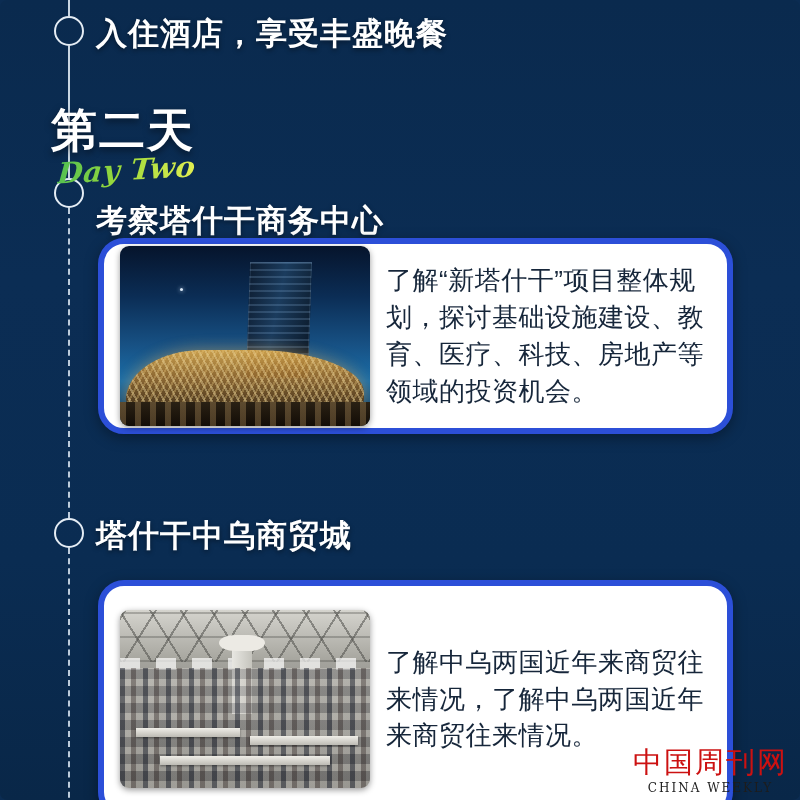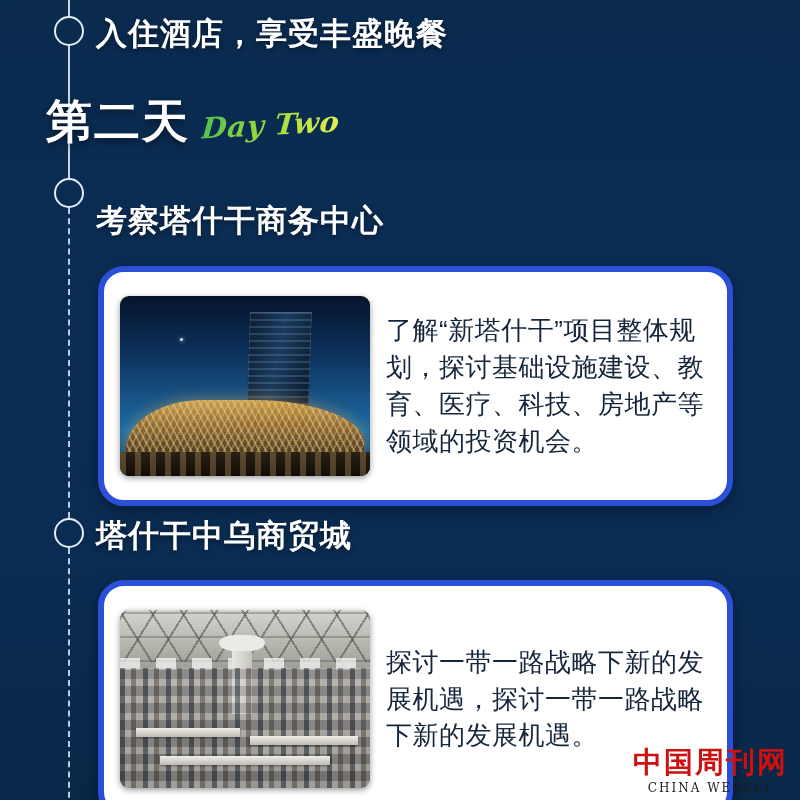--- a/index.html
+++ b/index.html
@@ -49,23 +49,24 @@
     font-size: 31px;
     font-weight: bold;
     letter-spacing: 1px;
     white-space: nowrap;
     text-shadow: 0 2px 5px rgba(0,0,0,0.45);
   }
 
   .day-block {
     position: absolute;
     left: 46px;
-    top: 98px;
+    top: 107px;
     display: flex;
     align-items: flex-end;
+    flex-direction: column;
   }
   .day-cn {
     color: #ffffff;
     font-size: 46px;
     font-weight: bold;
     letter-spacing: 2px;
     line-height: 1;
     text-shadow: 0 3px 7px rgba(0,0,0,0.5);
   }
   .day-en {
@@ -245,21 +246,21 @@
   
   .watermark {
     position: absolute;
     right: 12px;
     bottom: 6px;
     text-align: center;
     line-height: 1;
   }
   .wm-cn {
     font-size: 29px;
-    font-weight: bold;
+    font-weight: normal;
     color: #cc1111;
     letter-spacing: 2px;
     font-family: "DejaVu Serif", serif;
   }
   .wm-en {
     margin-top: 5px;
     font-size: 12px;
     font-family: "DejaVu Serif", serif;
     color: #1d1d1d;
     letter-spacing: 2px;
@@ -281,21 +282,21 @@
 
   <div class="sec-head" style="left:96px; top:13px;">入住酒店，享受丰盛晚餐</div>
 
   <div class="day-block">
     <span class="day-cn">第二天</span>
     <span class="day-en">Day Two</span>
   </div>
 
   <div class="sec-head" style="left:96px; top:200px;">考察塔什干商务中心</div>
 
-  <div class="card" style="top:238px; width:635px; height:240px;margin-top:28px;">
+  <div class="card" style="top:238px; width:635px; height:196px;">
     <div class="card-photo photo-tower">
       <div class="star"></div>
       <div class="tower"></div>
       <div class="wave"></div>
       <div class="ground"></div>
     </div>
     <div class="card-text">了解“新塔什干”项目整体规划，探讨基础设施建设、教育、医疗、科技、房地产等领域的投资机会。</div>
   </div>
 
   <div class="sec-head" style="left:96px; top:515px;">塔什干中乌商贸城</div>
@@ -303,21 +304,21 @@
   <div class="card" style="top:580px; width:635px; height:238px;">
     <div class="card-photo photo-bazaar">
       <div class="roof"></div>
       <div class="lights"></div>
       <div class="column"></div>
       <div class="crowd"></div>
       <div class="stall" style="left:16px; top:118px; width:104px;"></div>
       <div class="stall" style="left:130px; top:126px; width:108px;"></div>
       <div class="stall" style="left:40px; top:146px; width:170px;"></div>
     </div>
-    <div class="card-text">探讨一带一路战略下新的发展机遇，探讨一带一路战略下新的发展机遇。</div>
+    <div class="card-text">了解中乌两国近年来商贸往来情况，了解中乌两国近年来商贸往来情况。</div>
   </div>
 
   <div class="watermark">
     <div class="wm-cn">中国周刊网</div>
     <div class="wm-en">CHINA WEEKLY</div>
   </div>
 
 </div>
 
 </body></html>

